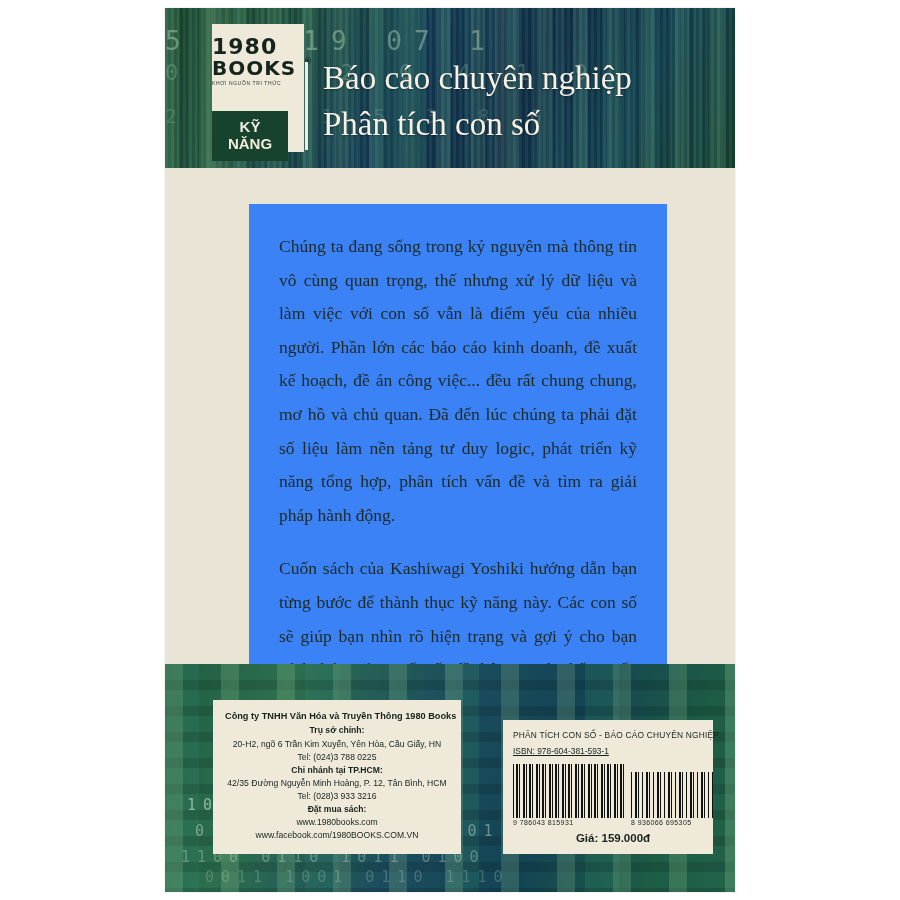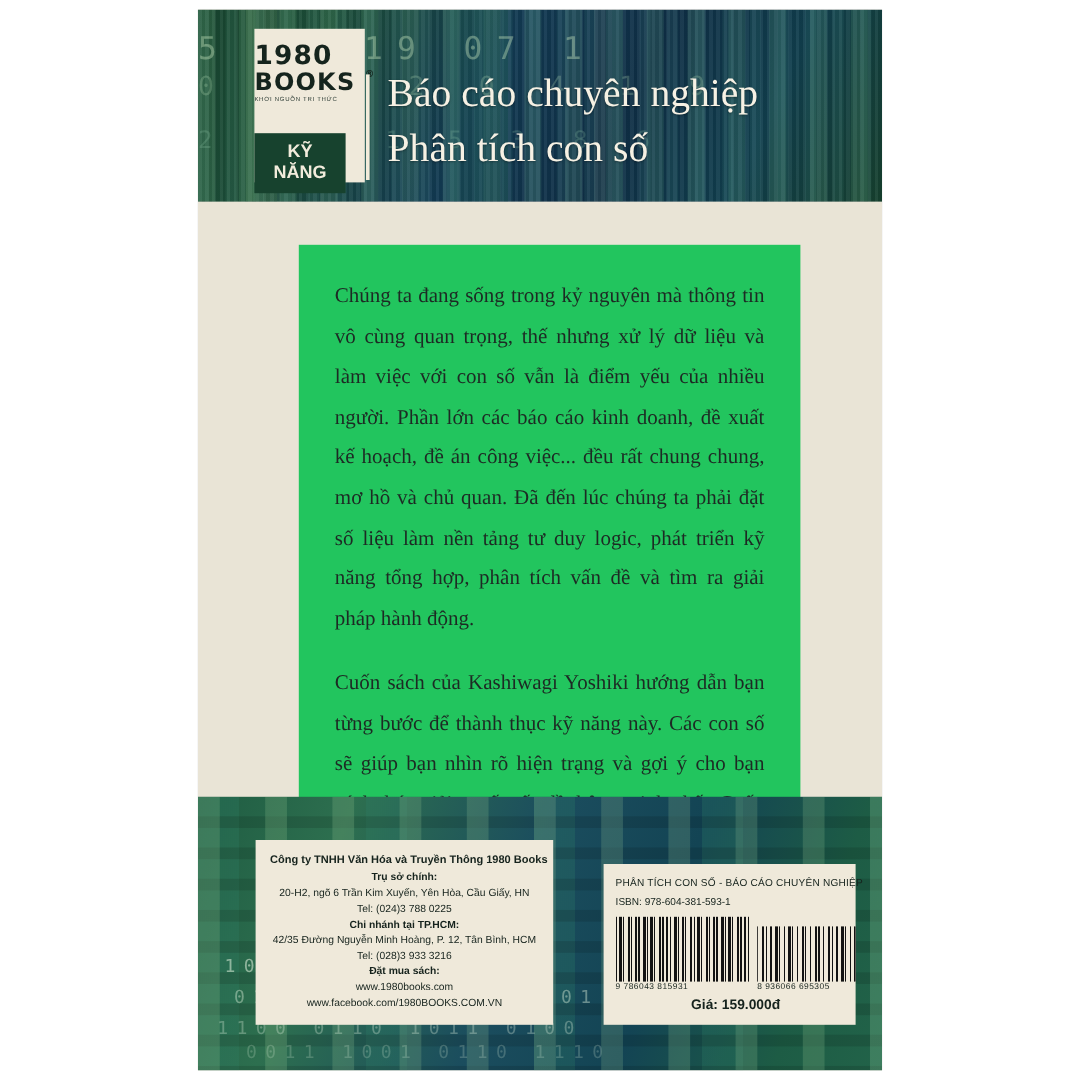--- a/index.html
+++ b/index.html
@@ -168,21 +168,21 @@
     white-space: nowrap;
     text-shadow: 0 1px 2px rgba(0,0,0,0.35);
   }
 
   
   .body-panel {
     position: absolute;
     left: 84px;
     top: 196px;
     width: 418px;
-    background: #22c55e;
+    background: #3b82f6;
     padding: 26px 30px 30px 30px;
     box-sizing: border-box;
   }
   .body-panel p {
     font-family: "Liberation Serif", serif;
     font-size: 17.5px;
     line-height: 1.92;
     color: #1d2a24;
     margin: 0 0 20px 0;
     text-align: justify;
@@ -262,20 +262,21 @@
     font-size: 8.4px;
     letter-spacing: 0.2px;
     text-align: left;
     white-space: nowrap;
   }
   .barcode-isbn {
     font-size: 8.4px;
     text-align: left;
     margin-top: 6px;
     margin-bottom: 8px;
+    text-decoration: underline;
   }
   .barcode-row {
     display: flex;
     align-items: flex-end;
     justify-content: space-between;
     gap: 6px;
   }
   .barcode {
     height: 54px;
     flex: 1;

